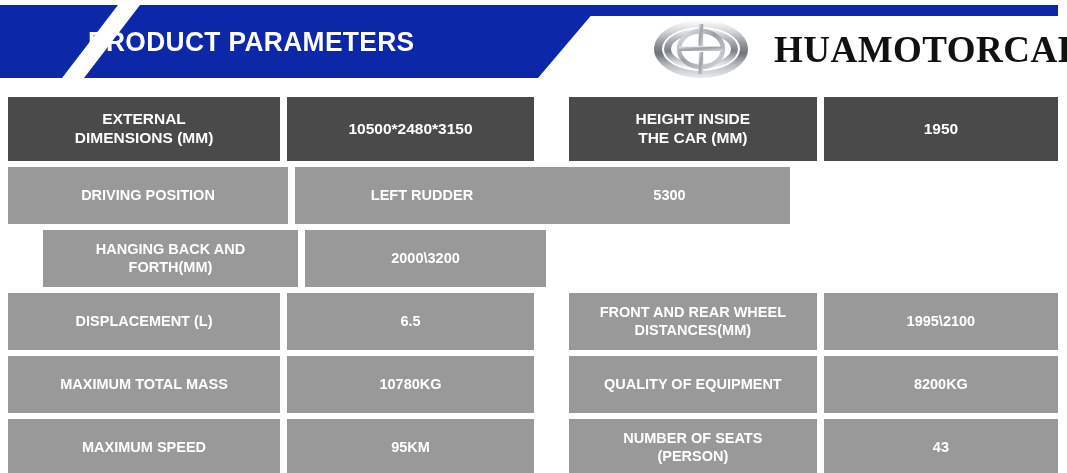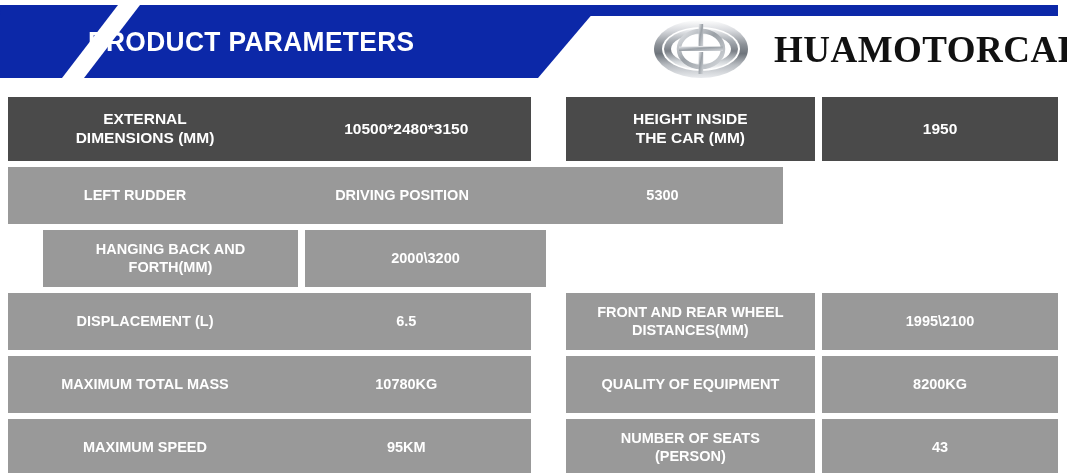--- a/index.html
+++ b/index.html
@@ -108,21 +108,21 @@
   }
   .spec-row.dark .spec-cell {
     background: #4a4a4a;
   }
   .spec-row.dark {
     height: 64px;
   }
   .spec-row.dark .spec-cell {
     font-size: 15.5px;
   }
-  .cell-label-1 { width: 280px; }
+  .cell-label-1 { width: 280px; margin-right: 7px; }
   .cell-value-1 { width: 254px; margin-right: 0; }
   .cell-label-2 { width: 255px; margin-right: 7px; margin-left: 35px; }
   .cell-value-2 { width: 241px; text-align: center; }
 
   .cell-text {
     display: block;
     white-space: pre-line;
   }
 </style>
 </head>
@@ -193,25 +193,25 @@
     <div class="spec-cell cell-label-2">
         <span class="cell-text">HEIGHT INSIDE
 THE CAR (MM)</span>
       </div>
     <div class="spec-cell cell-value-2">
         <span class="cell-text">1950</span>
       </div>
   </div>
 
   <div class="spec-row">
+    <div class="spec-cell cell-label-1">
+        <span class="cell-text">DRIVING POSITION</span>
+      </div>
     <div class="spec-cell cell-value-1">
         <span class="cell-text">LEFT RUDDER</span>
-      </div>
-    <div class="spec-cell cell-label-1">
-        <span class="cell-text">DRIVING POSITION</span>
       </div>
     <div class="spec-cell cell-value-2">
         <span class="cell-text">5300</span>
       </div>
   </div>
 
   <div class="spec-row">
     <div class="spec-cell cell-label-2">
         <span class="cell-text">HANGING BACK AND
 FORTH(MM)</span>

